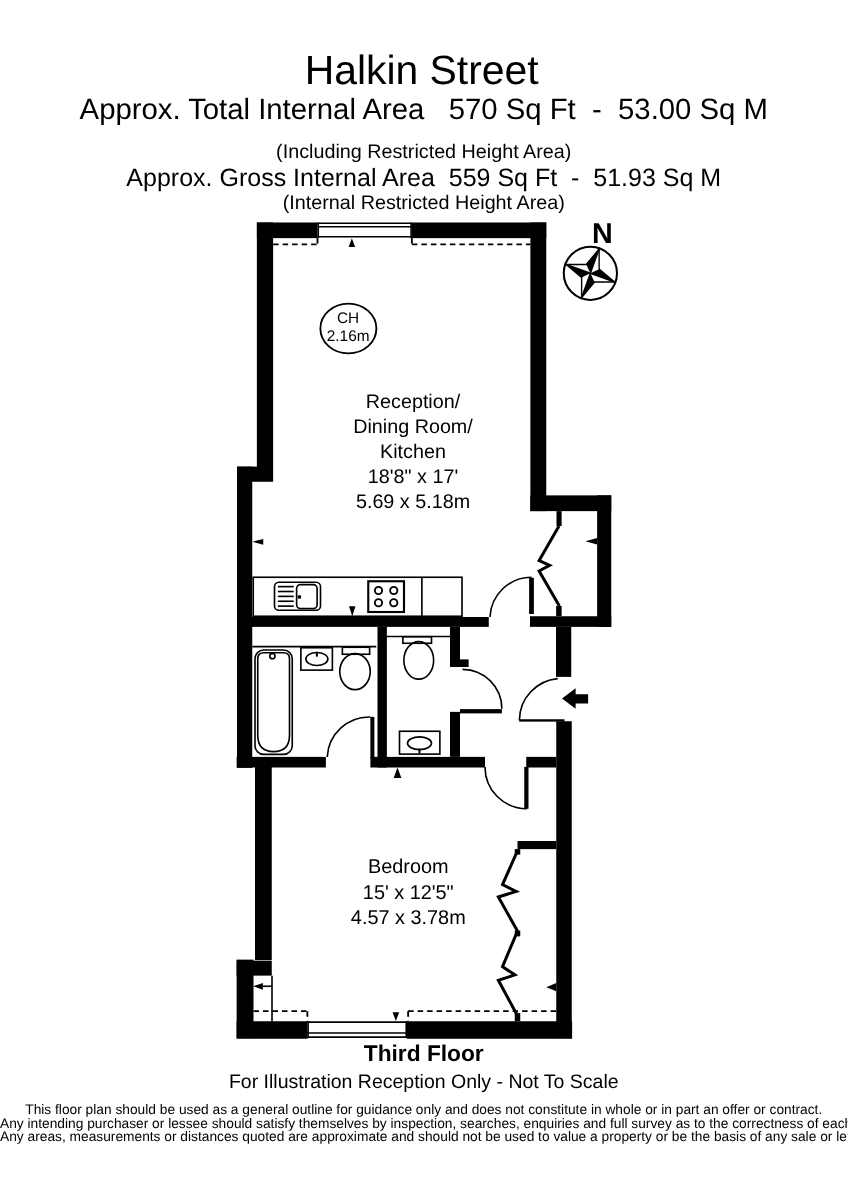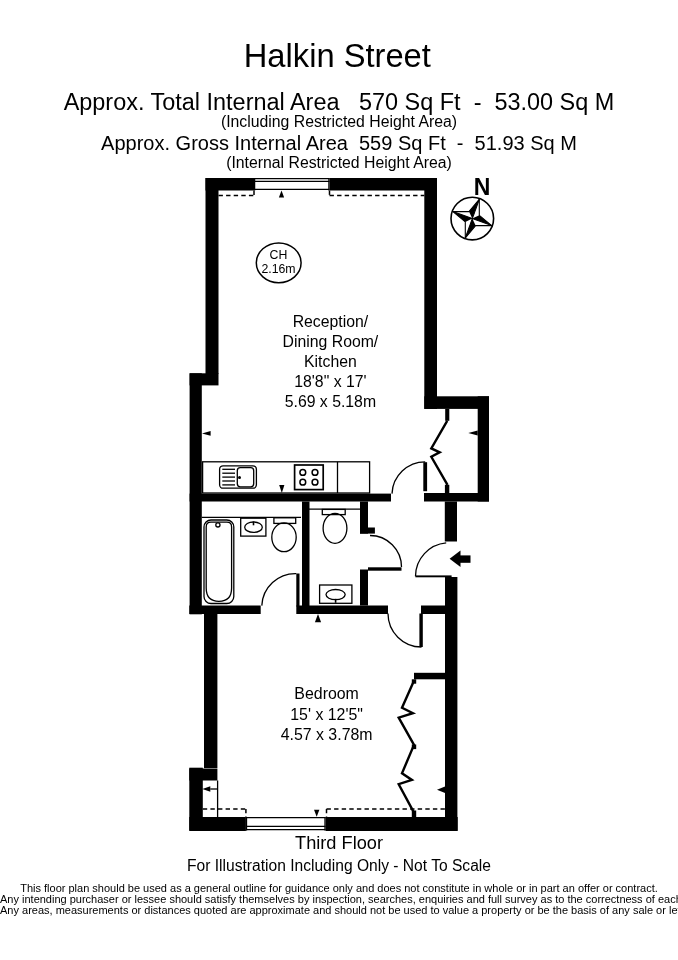--- a/index.html
+++ b/index.html
@@ -2,27 +2,27 @@
 <html><head>
 <meta charset="utf-8">
 <style>
 html,body{margin:0;padding:0;}
 body{-webkit-font-smoothing:antialiased;width:678px;height:960px;background:#fff;font-family:"Liberation Sans",sans-serif;color:#000;position:relative;overflow:hidden;}
 .t{position:absolute;left:0;width:678px;text-align:center;white-space:pre;}
 </style>
 </head>
 <body>
 <div class="t" style="top:39.5px;font-size:32.7px;line-height:32px;margin-left:-1.7px;">Halkin Street</div>
-<div class="t" style="top:90px;font-size:23.45px;line-height:24px;">Approx. Total Internal Area&nbsp;&nbsp;&nbsp;570 Sq Ft&nbsp;&nbsp;-&nbsp;&nbsp;53.00 Sq M</div>
+<div class="t" style="top:75px;font-size:23.45px;line-height:24px;">Approx. Total Internal Area&nbsp;&nbsp;&nbsp;570 Sq Ft&nbsp;&nbsp;-&nbsp;&nbsp;53.00 Sq M</div>
 <div class="t" style="top:114px;font-size:15.8px;line-height:16px;">(Including Restricted Height Area)</div>
 <div class="t" style="top:131px;font-size:20px;line-height:24px;">Approx. Gross Internal Area&nbsp;&nbsp;559 Sq Ft&nbsp;&nbsp;-&nbsp;&nbsp;51.93 Sq M</div>
 <div class="t" style="top:154.7px;font-size:15.8px;line-height:16px;">(Internal Restricted Height Area)</div>
 
-<div class="t" style="top:833.5px;font-size:18.2px;line-height:19px;">Third Floor</div>
-<div class="t" style="top:856.5px;font-size:15.6px;line-height:17px;">For Illustration Including Only - Not To Scale</div>
+<div class="t" style="top:833.5px;font-size:18.2px;line-height:19px;font-weight:bold;">Third Floor</div>
+<div class="t" style="top:856.5px;font-size:15.6px;line-height:17px;">For Illustration Reception Only - Not To Scale</div>
 <div class="t" style="top:882.5px;font-size:11px;line-height:11px;">This floor plan should be used as a general outline for guidance only and does not constitute in whole or in part an offer or contract.
 Any intending purchaser or lessee should satisfy themselves by inspection, searches, enquiries and full survey as to the correctness of each statement.
 Any areas, measurements or distances quoted are approximate and should not be used to value a property or be the basis of any sale or let.</div>
 
 <div class="t" style="top:311.6px;font-size:15.8px;line-height:20px;margin-left:-8.6px;">Reception/
 Dining Room/
 Kitchen
 18'8" x 17'
 5.69 x 5.18m</div>
 <div class="t" style="top:684.3px;font-size:15.9px;line-height:20.3px;margin-left:-12.4px;">Bedroom

